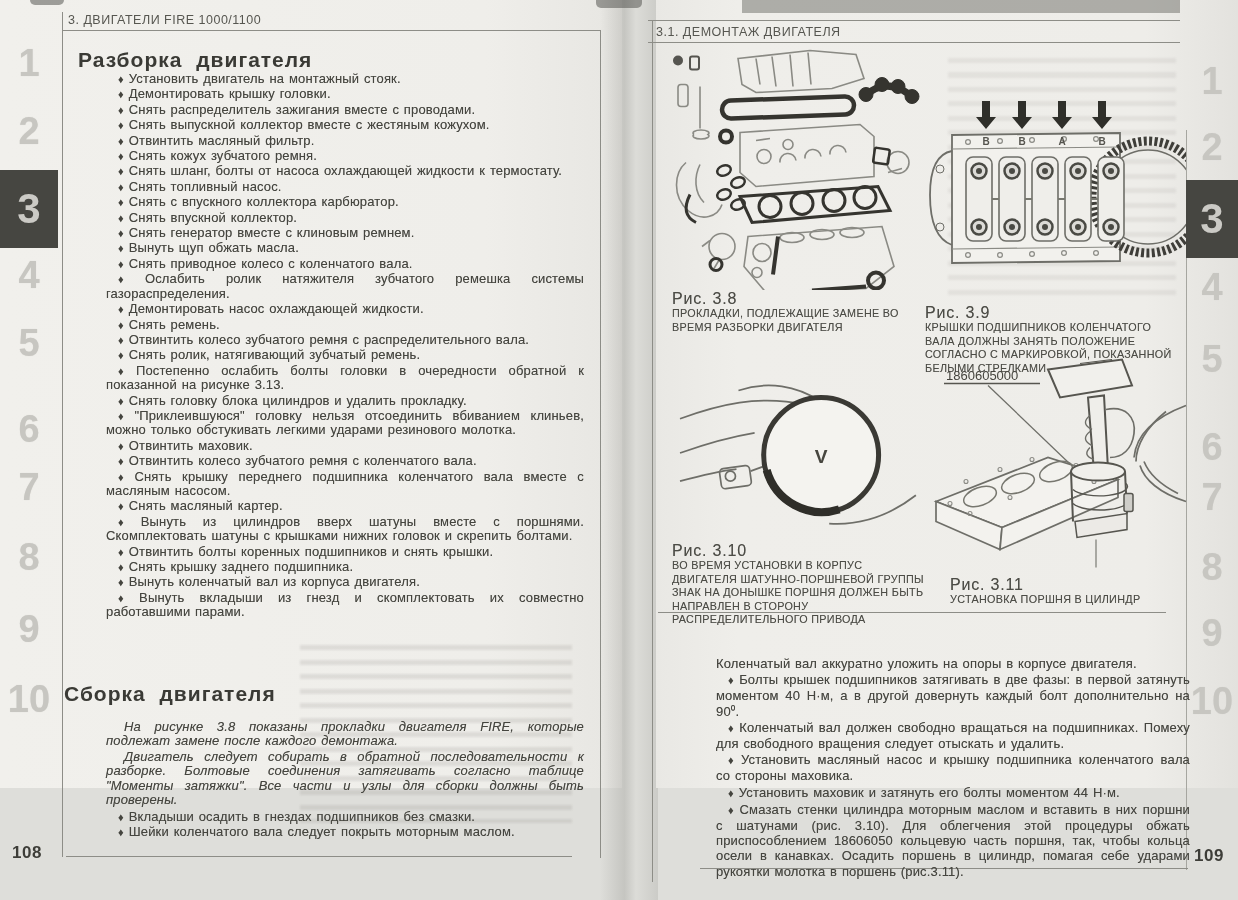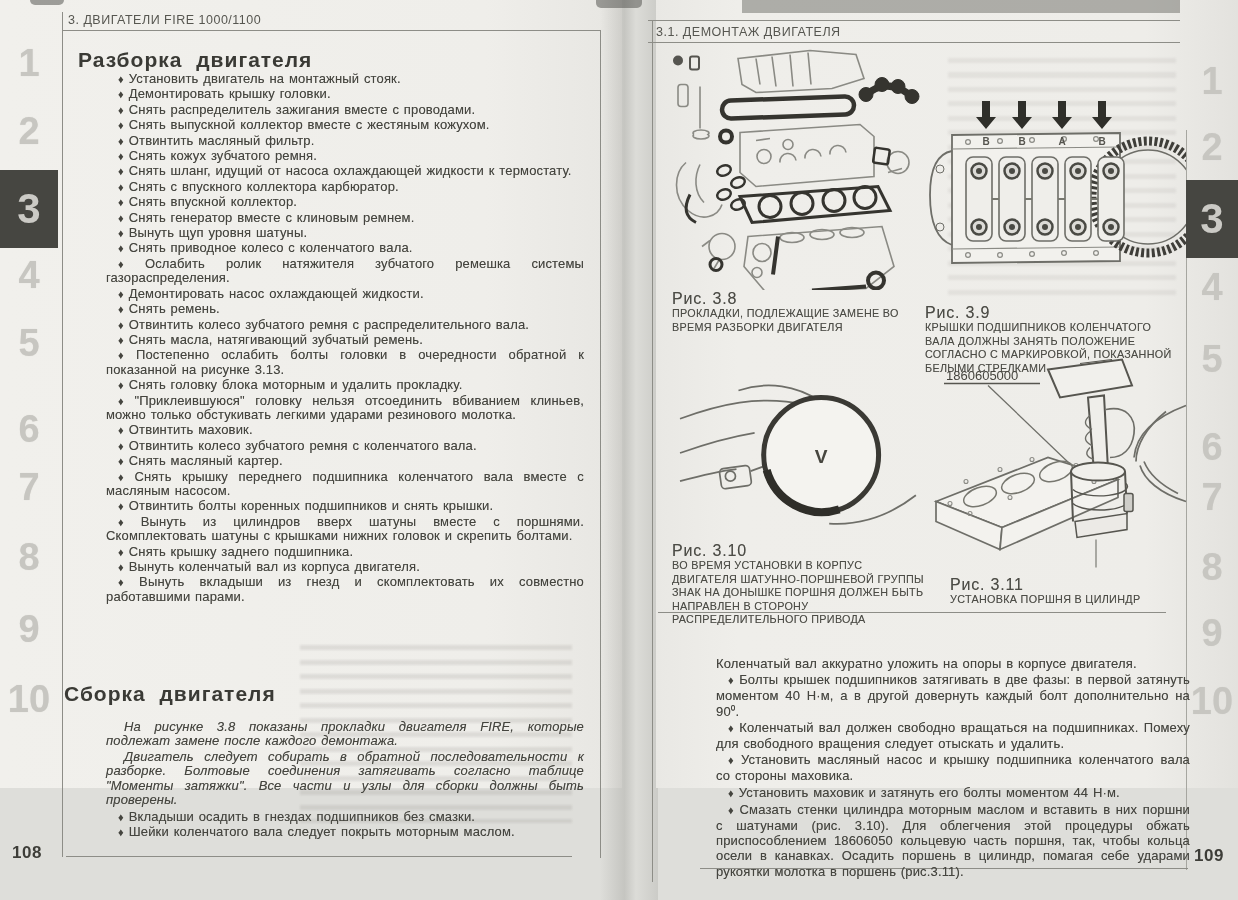--- a/index.html
+++ b/index.html
@@ -97,61 +97,62 @@
       <div class="bullet-item"><span class="dm">♦</span><span>Демонтировать крышку головки.</span></div>
 
       <div class="bullet-item"><span class="dm">♦</span><span>Снять распределитель зажигания вместе с проводами.</span></div>
 
       <div class="bullet-item"><span class="dm">♦</span><span>Снять выпускной коллектор вместе с жестяным кожухом.</span></div>
 
       <div class="bullet-item"><span class="dm">♦</span><span>Отвинтить масляный фильтр.</span></div>
 
       <div class="bullet-item"><span class="dm">♦</span><span>Снять кожух зубчатого ремня.</span></div>
 
-      <div class="bullet-item"><span class="dm">♦</span><span>Снять шланг, идущий от насоса охлаждающей жидкости к термостату.</span></div>
-
+      <div class="bullet-item"><span class="dm">♦</span><span>Снять шланг, болты от насоса охлаждающей жидкости к термостату.</span></div>
+
+      <div class="bullet-item"><span class="dm">♦</span><span>Снять топливный насос.</span></div>
 
       <div class="bullet-item"><span class="dm">♦</span><span>Снять с впускного коллектора карбюратор.</span></div>
 
       <div class="bullet-item"><span class="dm">♦</span><span>Снять впускной коллектор.</span></div>
 
       <div class="bullet-item"><span class="dm">♦</span><span>Снять генератор вместе с клиновым ремнем.</span></div>
 
-      <div class="bullet-item"><span class="dm">♦</span><span>Вынуть щуп уровня шатуны.</span></div>
+      <div class="bullet-item"><span class="dm">♦</span><span>Вынуть щуп обжать масла.</span></div>
 
       <div class="bullet-item"><span class="dm">♦</span><span>Снять приводное колесо с коленчатого вала.</span></div>
 
       <div class="bullet-item"><span class="dm">♦</span><span>Ослабить ролик натяжителя зубчатого ремешка системы газораспределения.</span></div>
 
       <div class="bullet-item"><span class="dm">♦</span><span>Демонтировать насос охлаждающей жидкости.</span></div>
 
       <div class="bullet-item"><span class="dm">♦</span><span>Снять ремень.</span></div>
 
       <div class="bullet-item"><span class="dm">♦</span><span>Отвинтить колесо зубчатого ремня с распределительного вала.</span></div>
 
-      <div class="bullet-item"><span class="dm">♦</span><span>Снять масла, натягивающий зубчатый ремень.</span></div>
+      <div class="bullet-item"><span class="dm">♦</span><span>Снять ролик, натягивающий зубчатый ремень.</span></div>
 
       <div class="bullet-item"><span class="dm">♦</span><span>Постепенно ослабить болты головки в очередности обратной к показанной на рисунке 3.13.</span></div>
 
-      <div class="bullet-item"><span class="dm">♦</span><span>Снять головку блока моторным и удалить прокладку.</span></div>
+      <div class="bullet-item"><span class="dm">♦</span><span>Снять головку блока цилиндров и удалить прокладку.</span></div>
 
       <div class="bullet-item"><span class="dm">♦</span><span>"Приклеившуюся" головку нельзя отсоединить вбиванием клиньев, можно только обстукивать легкими ударами резинового молотка.</span></div>
 
       <div class="bullet-item"><span class="dm">♦</span><span>Отвинтить маховик.</span></div>
 
       <div class="bullet-item"><span class="dm">♦</span><span>Отвинтить колесо зубчатого ремня с коленчатого вала.</span></div>
 
+      <div class="bullet-item"><span class="dm">♦</span><span>Снять крышку переднего подшипника коленчатого вала вместе с масляным насосом.</span></div>
+
       <div class="bullet-item"><span class="dm">♦</span><span>Снять масляный картер.</span></div>
 
-      <div class="bullet-item"><span class="dm">♦</span><span>Снять крышку переднего подшипника коленчатого вала вместе с масляным насосом.</span></div>
-
+
+      <div class="bullet-item"><span class="dm">♦</span><span>Вынуть из цилиндров вверх шатуны вместе с поршнями. Скомплектовать шатуны с крышками нижних головок и скрепить болтами.</span></div>
 
       <div class="bullet-item"><span class="dm">♦</span><span>Отвинтить болты коренных подшипников и снять крышки.</span></div>
-
-      <div class="bullet-item"><span class="dm">♦</span><span>Вынуть из цилиндров вверх шатуны вместе с поршнями. Скомплектовать шатуны с крышками нижних головок и скрепить болтами.</span></div>
 
       <div class="bullet-item"><span class="dm">♦</span><span>Снять крышку заднего подшипника.</span></div>
 
       <div class="bullet-item"><span class="dm">♦</span><span>Вынуть коленчатый вал из корпуса двигателя.</span></div>
 
       <div class="bullet-item"><span class="dm">♦</span><span>Вынуть вкладыши из гнезд и скомплектовать их совместно работавшими парами.</span></div>
     </div>
 
   <div class="sec-title" style="left:64px;top:682px;">Сборка двигателя</div>
 

